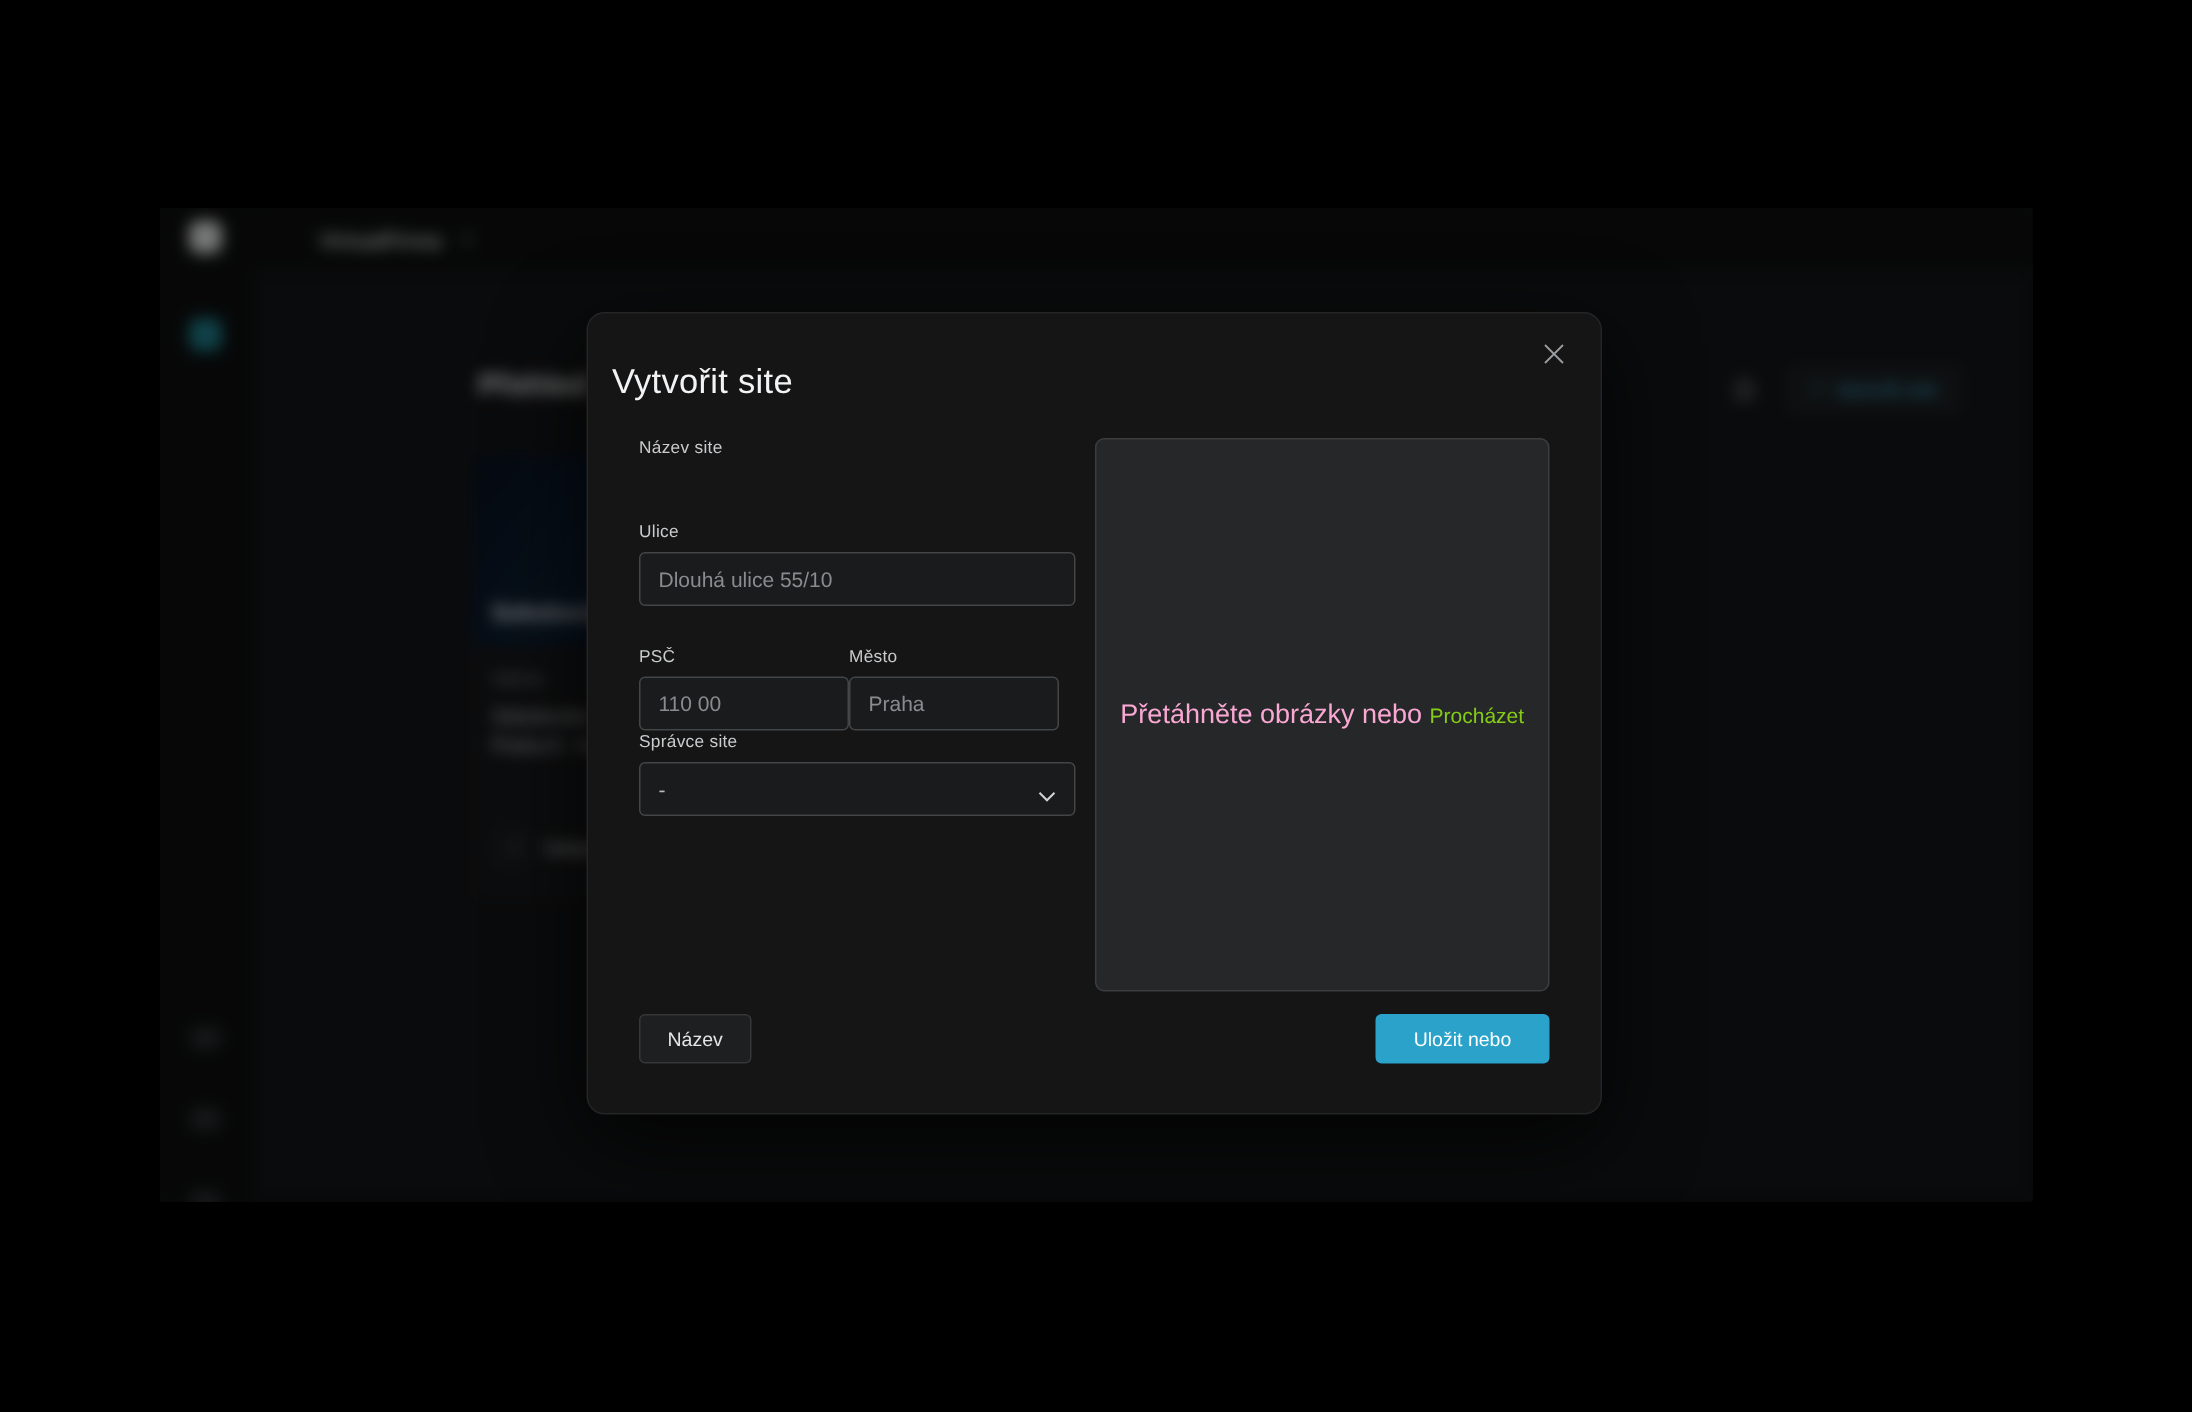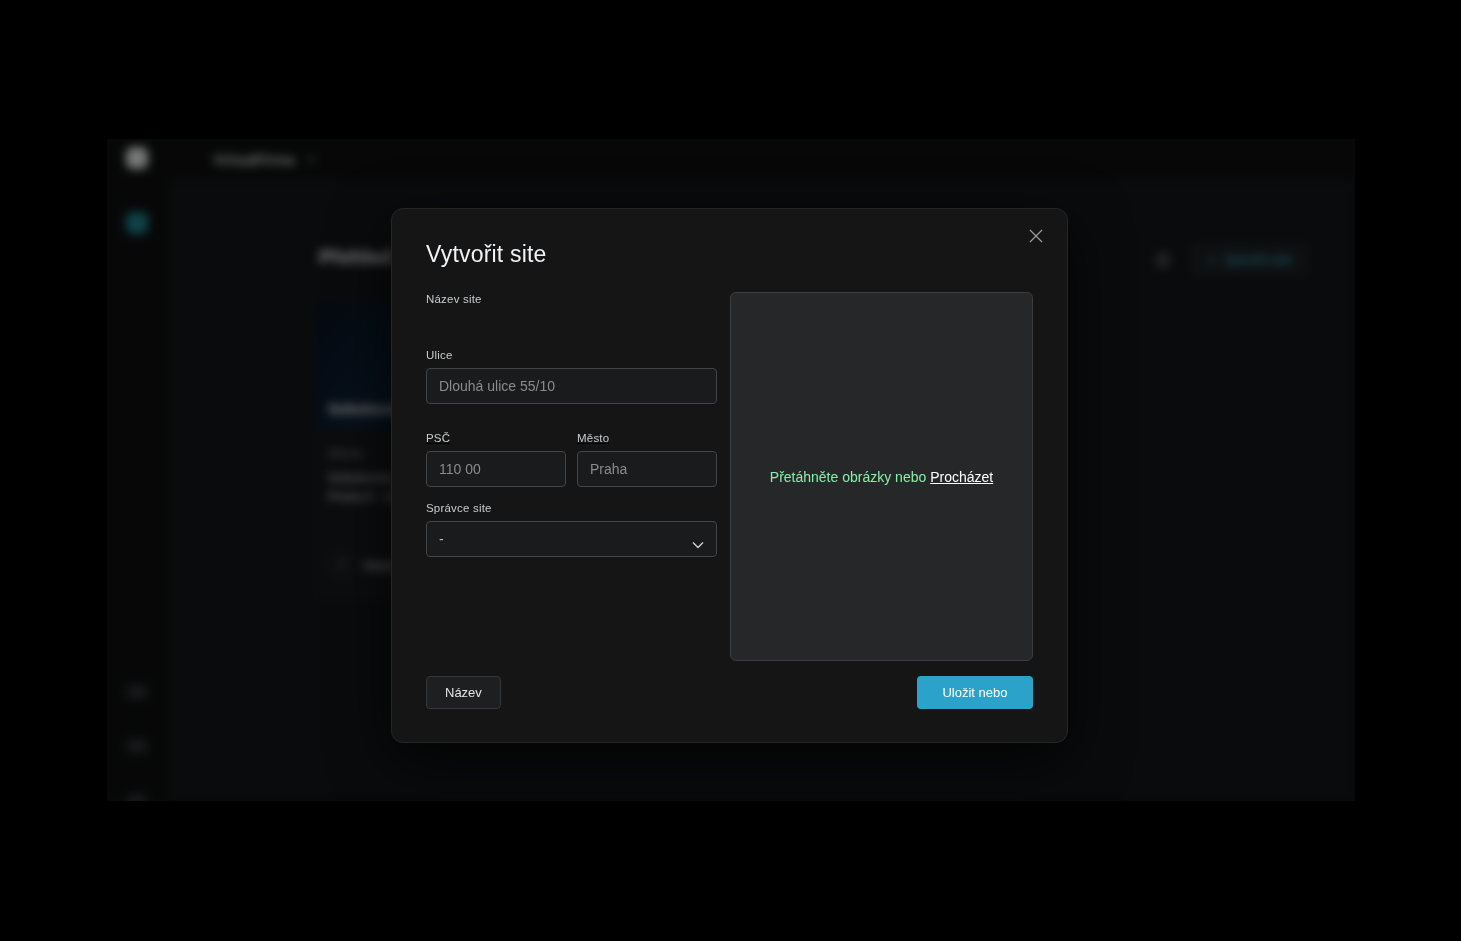--- a/index.html
+++ b/index.html
@@ -50,42 +50,42 @@
                      border-radius:4px; display:flex; align-items:center; gap:8px; }
   .create-site-btn .plus { color:#2f97b6; font-size:15px; }
   .create-site-btn .lbl { color:#2f97b6; font-size:12px; font-weight:bold; }
 
   
   .modal { position:absolute; left:391px; top:208px; width:677px; height:535px;
            background:#151516; border:1px solid #242527; border-radius:12px;
            box-shadow:0 18px 60px rgba(0,0,0,0.75); }
   .modal-close { position:absolute; right:22px; top:18px; width:18px; height:18px;
                  color:#9b9ea0; cursor:pointer; display:flex; align-items:center; justify-content:center; }
-  .modal-title { position:absolute; left:34px; top:32px; font-size:23px; font-weight:500;
+  .modal-title { position:absolute; left:16px; top:32px; font-size:23px; font-weight:500;
                  color:#f2f3f4; letter-spacing:0.2px;text-align:right; }
 
   .fgroup { position:absolute; left:34px; width:291px; }
-  .fgroup.g1 { top:84px; } .fgroup.g2 { top:140px; } .fgroup.g3 { top:223px; } .fgroup.g4 { top:293px; }
+  .fgroup.g1 { top:84px; } .fgroup.g2 { top:140px; } .fgroup.g3 { top:223px; } .fgroup.g4 { top:280px; }
   .flabel { display:block; font-size:11.5px; color:#c9cbcc; margin-bottom:7px; letter-spacing:0.2px; }
   .finput { width:100%; height:36px; background:#1a1b1c; border:1px solid #434546; border-radius:4px;
             padding:0 12px; font-size:14px; color:#e8e9ea; outline:none;
             font-family:"Liberation Sans", sans-serif; }
   .finput::placeholder { color:#898c8e; opacity:1; }
-  .half-row { display:flex; gap:11px; width:291px;text-decoration:underline; }
+  .half-row { display:flex; width:291px; }
   .half-row .col1 { width:140px; } .half-row .col2 { width:140px; }
   .fselect { position:relative; width:100%; height:36px; background:#1a1b1c; border:1px solid #434546;
              border-radius:4px; display:flex; align-items:center; padding:0 12px; cursor:pointer; }
   .fselect .val { font-size:14px; color:#b9bbbc; }
   .fselect .chev { position:absolute; right:12px; top:13px; color:#cfd2d3; }
 
   .dropzone { position:absolute; left:338px; top:83px; width:303px; height:369px;
               background:#262729; border:1px solid #3b3d3f; border-radius:6px;
               display:flex; align-items:center; justify-content:center; }
-  .dz-text { font-size:14px; color:#86efac; }
-  .dz-link { font-size:14px; color:#ffffff; text-decoration:underline; cursor:pointer; }
+  .dz-text { font-size:18px; color:#f9a8d4; }
+  .dz-link { font-size:14px; color:#84cc16; cursor:pointer; }
 
   .btn-cancel { position:absolute; left:34px; top:467px; height:33px; padding:0 18px;
                 background:#1d1f20; border:1px solid #353738; border-radius:4px;
                 color:#e4e5e6; font-size:13px; display:flex; align-items:center; cursor:pointer;
                 font-family:"Liberation Sans", sans-serif; }
   .btn-save { position:absolute; left:525px; top:467px; width:116px; height:33px;
               background:#2ba2ca; border:none; border-radius:4px; color:#ffffff; font-size:13px;
               display:flex; align-items:center; justify-content:center; cursor:pointer;
               font-family:"Liberation Sans", sans-serif; }
 </style>

